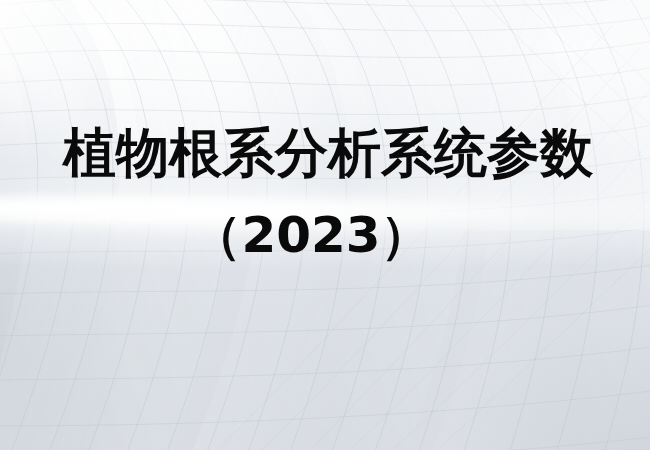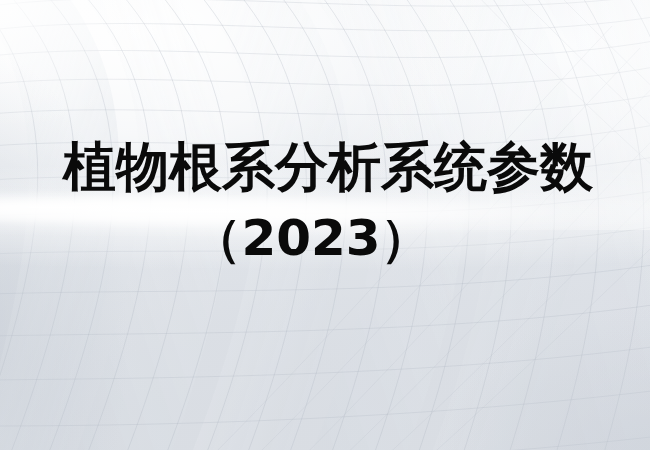--- a/index.html
+++ b/index.html
@@ -49,39 +49,39 @@
     background:
       radial-gradient(ellipse 220px 420px at -4% 76%, rgba(186,193,203,0.45) 0%, rgba(186,193,203,0) 70%),
       radial-gradient(ellipse 300px 200px at 100% 100%, rgba(196,203,212,0.40) 0%, rgba(196,203,212,0) 72%),
       radial-gradient(ellipse 260px 190px at 0% 0%, rgba(255,255,255,0.85) 0%, rgba(255,255,255,0) 70%);
   }
 
   
   .title-block {
     position: absolute;
     left: 0;
-    top: 140px;
+    top: 126px;
     width: 650px;
     text-align: center;
   }
   .title-line {
     display: block;
     color: #0a0a0a;
     font-weight: bold;
     line-height: 1.0;
     white-space: nowrap;
   }
   .title-line-1 {
     font-size: 53px;
     letter-spacing: 0px;
     padding-left: 6px;
   }
   .title-line-2 {
     font-size: 50px;
-    margin-top: 20px;
+    margin-top: 31px;
     letter-spacing: 0px;
     padding-right: 28px;
   }
 </style>
 </head>
 <body>
 
 <div id="slide">
 
   <div class="bg-layer bg-base"></div>

